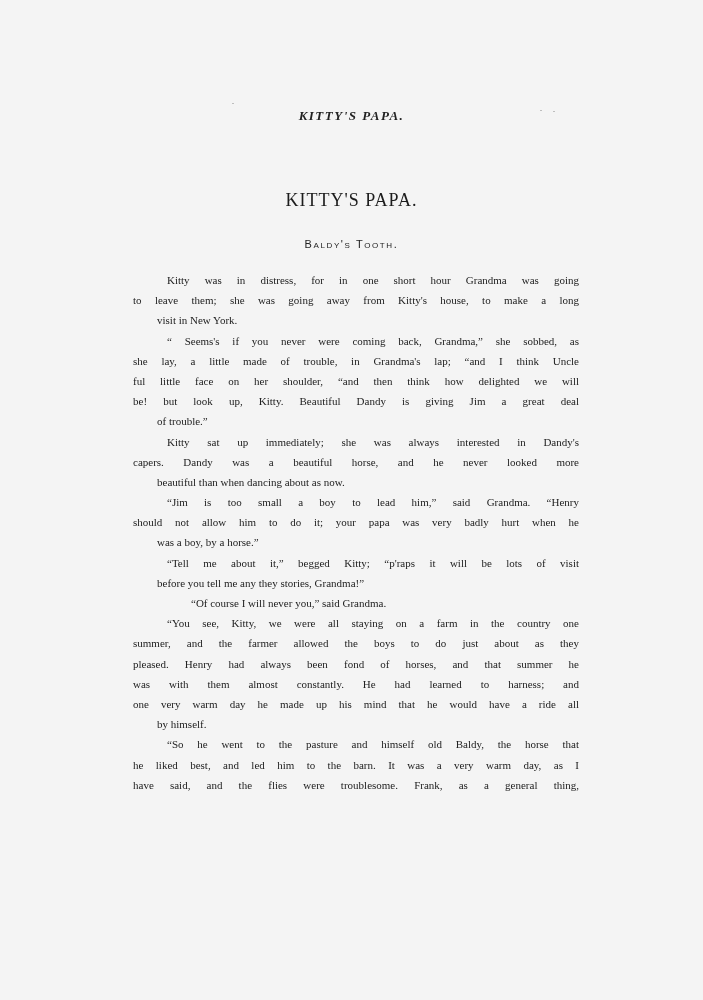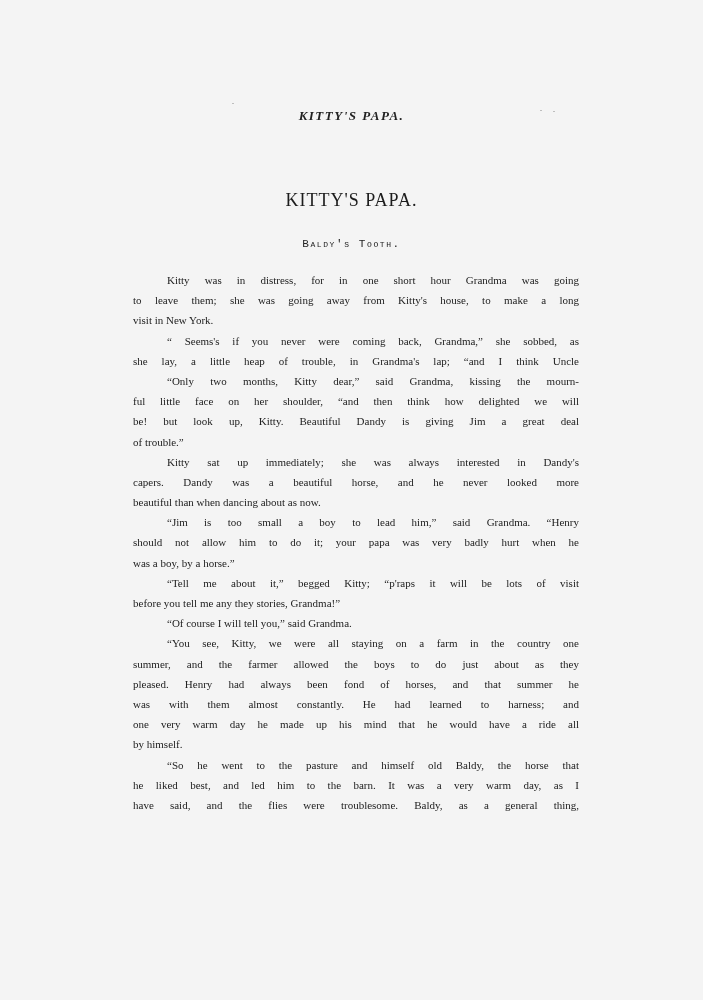--- a/index.html
+++ b/index.html
@@ -18,68 +18,67 @@
       font-family: "Liberation Serif", serif; color: #222;
     }
     .chapter-title {
       position: absolute; top: 190px; left: 0; width: 703px;
       text-align: center; font-size: 18px; letter-spacing: 1px;
       font-family: "Liberation Serif", serif; color: #1c1c1c;
     }
     .section-title {
       position: absolute; top: 238px; left: 0; width: 703px;
       text-align: center; font-size: 11px; letter-spacing: 1.6px;
-      font-family: Liberation Mono, monospace; font-variant: small-caps; color: #222;
+      font-family: Liberation Sans, sans-serif; font-variant: small-caps; color: #222;
     }
     .body-text {
       position: absolute; top: 270px; left: 133px; width: 446px;
       font-family: Liberation Serif, serif; font-size: 11px; color: #222;
     }
     .line {
       height: 20.2px; line-height: 20.2px; white-space: nowrap;
       text-align: justify; text-align-last: justify;
     }
     .line.indent { padding-left: 34px; }
-    .line.last { text-align-last: left; }
+    .line.last { text-align-last: left; margin-left: 24px; }
     .speck { position: absolute; width: 2px; height: 1px; background: #999; opacity: 0.6; }
   </style>
 </head>
 <body>
 
 <div class="page">
   <div class="speck" style="left:232px;top:103px;"></div>
   <div class="speck" style="left:540px;top:110px;"></div>
   <div class="speck" style="left:553px;top:111px;"></div>
 
   <div class="running-head">KITTY'S PAPA.</div>
   <div class="chapter-title">KITTY'S PAPA.</div>
   <div class="section-title">Baldy's Tooth.</div>
 
   <div class="body-text" id="body-text">
       <div class="line indent">Kitty was in distress, for in one short hour Grandma was going</div>
       <div class="line">to leave them; she was going away from Kitty's house, to make a long</div>
       <div class="line last">visit in New York.</div>
       <div class="line indent">“ Seems's if you never were coming back, Grandma,” she sobbed, as</div>
-      <div class="line">she lay, a little heap of trouble, in Grandma's lap; “and I think Uncle</div>
-      <div class="line indent">“Only two months, Kitty dear,” said Grandma, kissing the mourn-</div>
+      <div class="line">she lay, a little made of trouble, in Grandma's lap; “and I think Uncle</div>
       <div class="line">ful little face on her shoulder, “and then think how delighted we will</div>
       <div class="line">be! but look up, Kitty. Beautiful Dandy is giving Jim a great deal</div>
       <div class="line last">of trouble.”</div>
       <div class="line indent">Kitty sat up immediately; she was always interested in Dandy's</div>
       <div class="line">capers. Dandy was a beautiful horse, and he never looked more</div>
       <div class="line last">beautiful than when dancing about as now.</div>
       <div class="line indent">“Jim is too small a boy to lead him,” said Grandma. “Henry</div>
       <div class="line">should not allow him to do it; your papa was very badly hurt when he</div>
       <div class="line last">was a boy, by a horse.”</div>
       <div class="line indent">“Tell me about it,” begged Kitty; “p'raps it will be lots of visit</div>
       <div class="line last">before you tell me any they stories, Grandma!”</div>
-      <div class="line indent last">“Of course I will tell you,” said Grandma.</div>
+      <div class="line indent last">“Of course I will never you,” said Grandma.</div>
       <div class="line indent">“You see, Kitty, we were all staying on a farm in the country one</div>
       <div class="line">summer, and the farmer allowed the boys to do just about as they</div>
       <div class="line">pleased. Henry had always been fond of horses, and that summer he</div>
       <div class="line">was with them almost constantly. He had learned to harness; and</div>
       <div class="line">one very warm day he made up his mind that he would have a ride all</div>
       <div class="line last">by himself.</div>
       <div class="line indent">“So he went to the pasture and himself old Baldy, the horse that</div>
       <div class="line">he liked best, and led him to the barn. It was a very warm day, as I</div>
-      <div class="line">have said, and the flies were troublesome. Baldy, as a general thing,</div>
+      <div class="line">have said, and the flies were troublesome. Frank, as a general thing,</div>
     </div>
 </div>
 
 </body></html>

